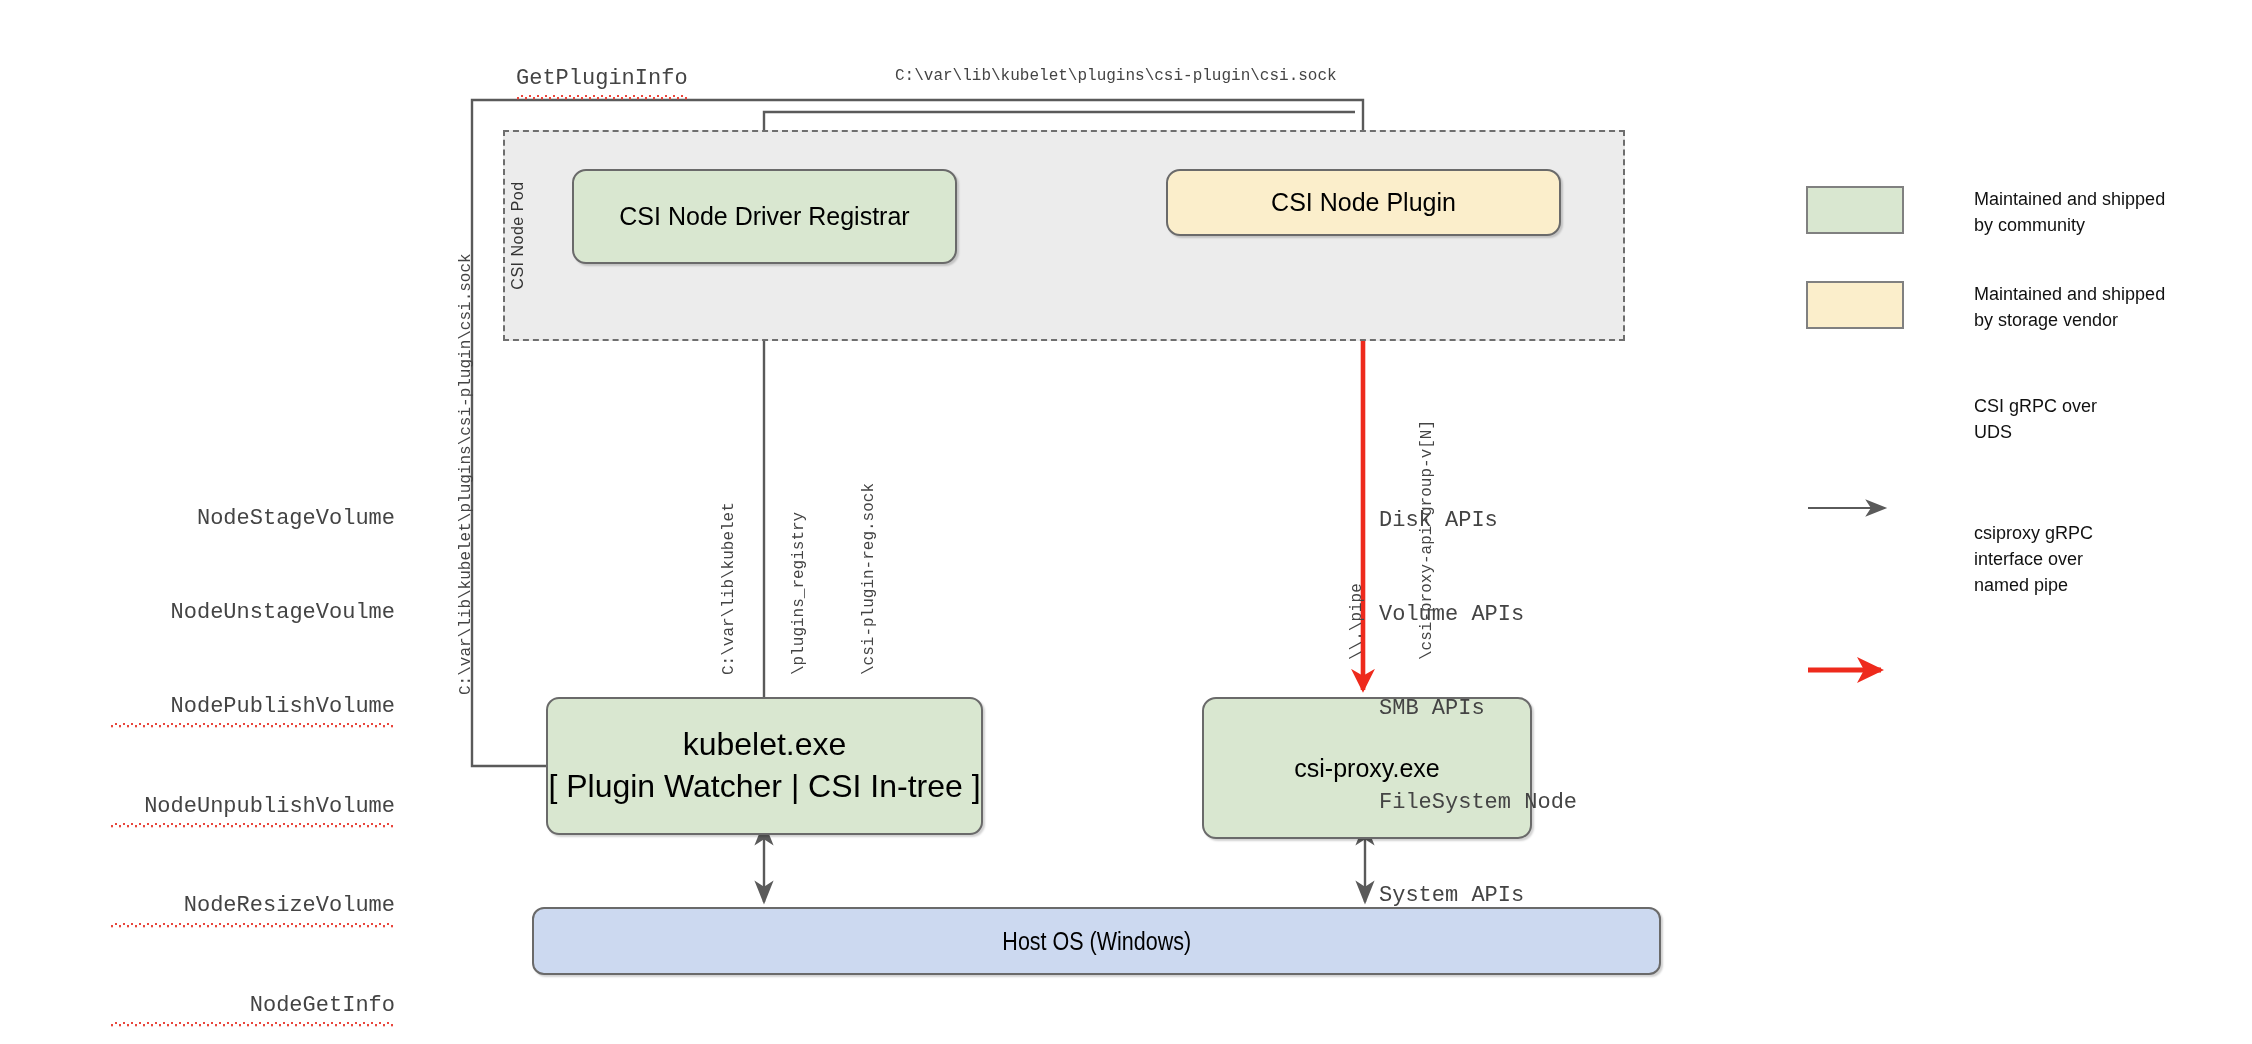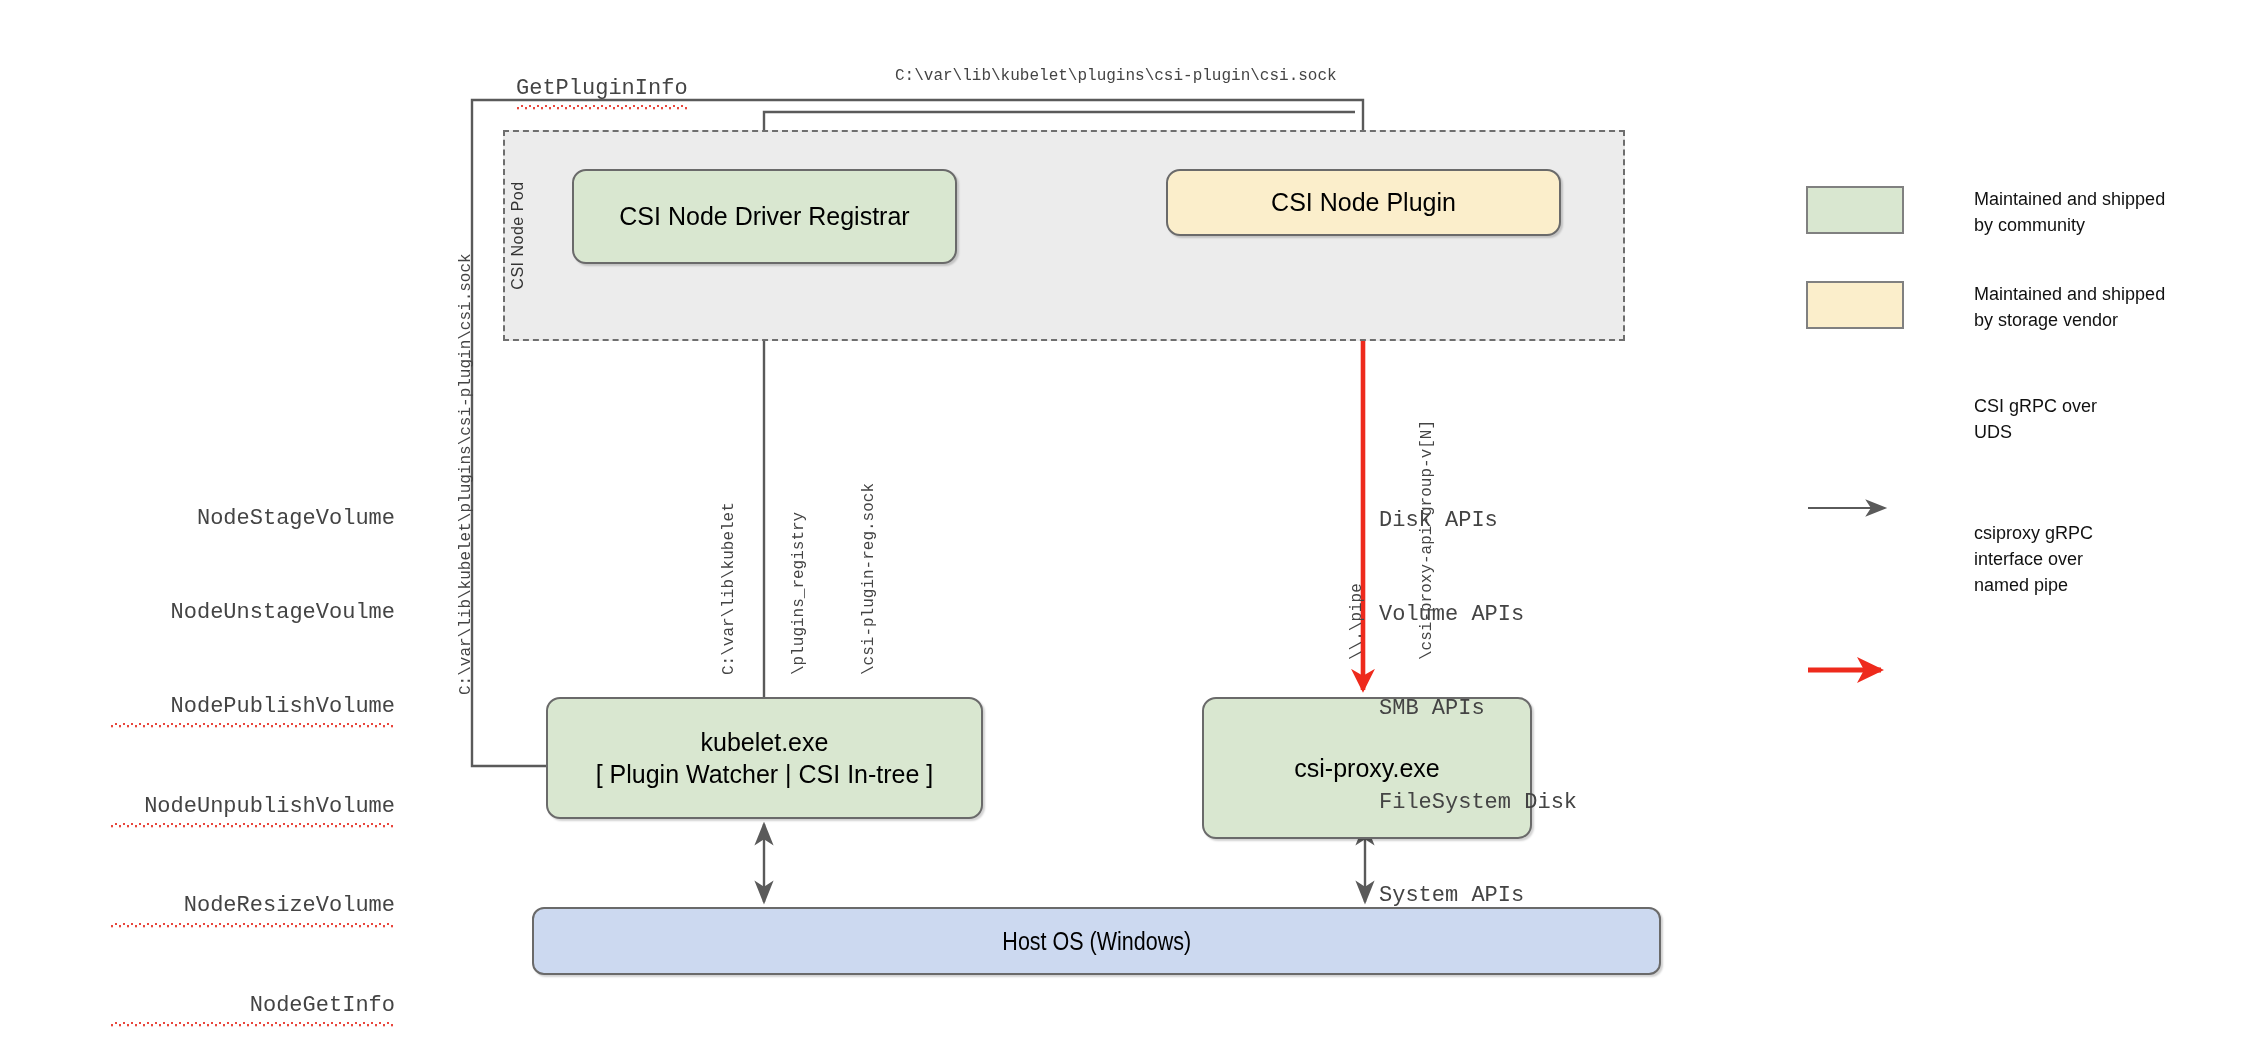--- a/index.html
+++ b/index.html
@@ -24,21 +24,21 @@
     line-height:1.3;
     box-shadow:2px 2px 2px rgba(0,0,0,0.18);
   }
   .node .nl{display:block;}
   .node-green{background:#d9e7d0;}
   .node-yellow{background:#fbeecb;}
   .node-blue{background:#ccd9f0;}
 
   #node-registrar{left:572px;top:169px;width:385px;height:95px;font-size:25px;}
   #node-plugin{left:1166px;top:169px;width:395px;height:67px;font-size:25px;}
-  #node-kubelet{left:546px;top:697px;width:437px;height:122px;font-size:25px;}
+  #node-kubelet{left:546px;top:697px;width:437px;height:138px;font-size:32px;border-radius:13px;}
   #node-csiproxy{left:1202px;top:697px;width:330px;height:142px;font-size:25px;}
   #node-hostos{left:532px;top:907px;width:1129px;height:68px;font-size:25px;
                 border-radius:12px;}
   #node-hostos .nl{transform:scaleX(0.86);transform-origin:center;}
 
   
   #pod-container{
     position:absolute;left:503px;top:130px;width:1122px;height:211px;
     background:#ececec;
     border:2px dashed #6e6e6e;
@@ -67,21 +67,21 @@
   .sq{
     background-image:
       radial-gradient(circle at 2px 3.2px, #e8463c 1.15px, rgba(232,70,60,0) 1.5px),
       radial-gradient(circle at 6px 1.0px, #e8463c 1.15px, rgba(232,70,60,0) 1.5px);
     background-size:8px 5px;
     background-repeat:repeat-x;
     background-position:left bottom;
     padding-bottom:6px;
   }
 
-  #lbl-getplugininfo{left:516px;top:73px;}
+  #lbl-getplugininfo{left:516px;top:63px;}
   #lbl-csisock-top{left:895px;top:65px;font-size:16px;}
   #lbl-getinfo{left:780px;top:451px;}
   #lbl-nodeapis{left:110px;top:441px;text-align:right;width:285px;}
   #lbl-nodeapis span{display:block;}
   #lbl-diskapis{left:1379px;top:443px;}
   #lbl-diskapis span{display:block;}
 
   
   .vmono{
     position:absolute;
@@ -192,21 +192,21 @@
     <span class="sq">NodeUnpublishVolume</span>
     <span class="sq">NodeResizeVolume</span>
     <span class="sq">NodeGetInfo</span>
     
   </div>
 
   <div class="mono" id="lbl-diskapis">
     <span>Disk APIs</span>
     <span>Volume APIs</span>
     <span>SMB APIs</span>
-    <span>FileSystem Disk</span>
+    <span>FileSystem Node</span>
     <span>System APIs</span>
   </div>
 
   <div class="vmono" id="vlbl-csisock">C:\var\lib\kubelet\plugins\csi-plugin\csi.sock</div>
 
   <div class="vmono" id="vlbl-regsock">
     <span style="display:block">C:\var\lib\kubelet</span>
     <span style="display:block">\plugins_registry</span>
     <span style="display:block">\csi-plugin-reg.sock</span>
   </div>

